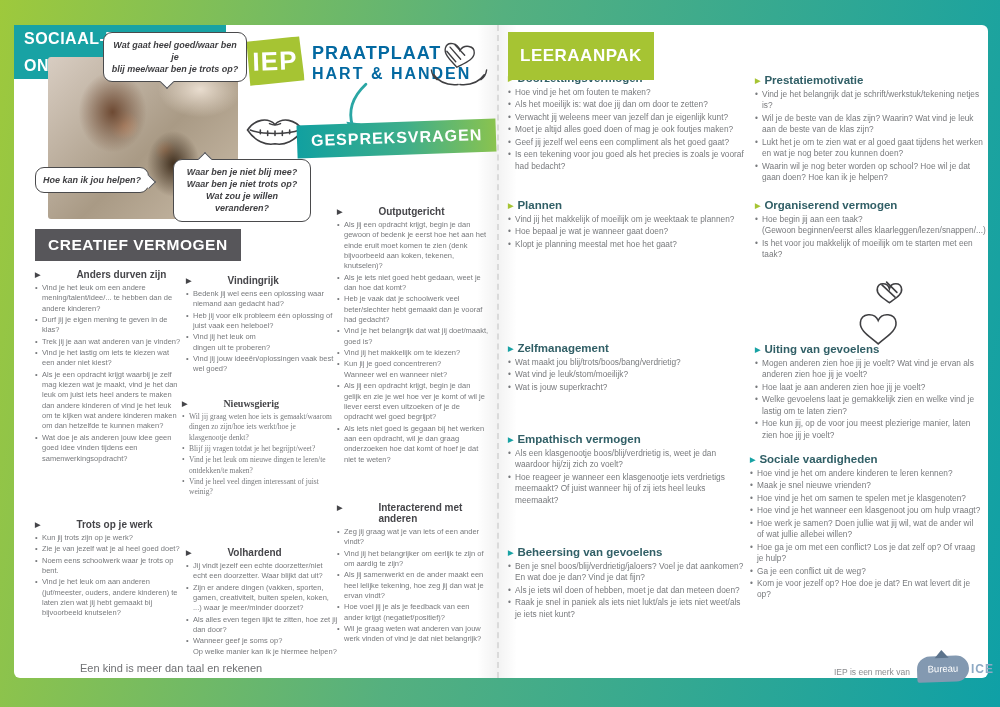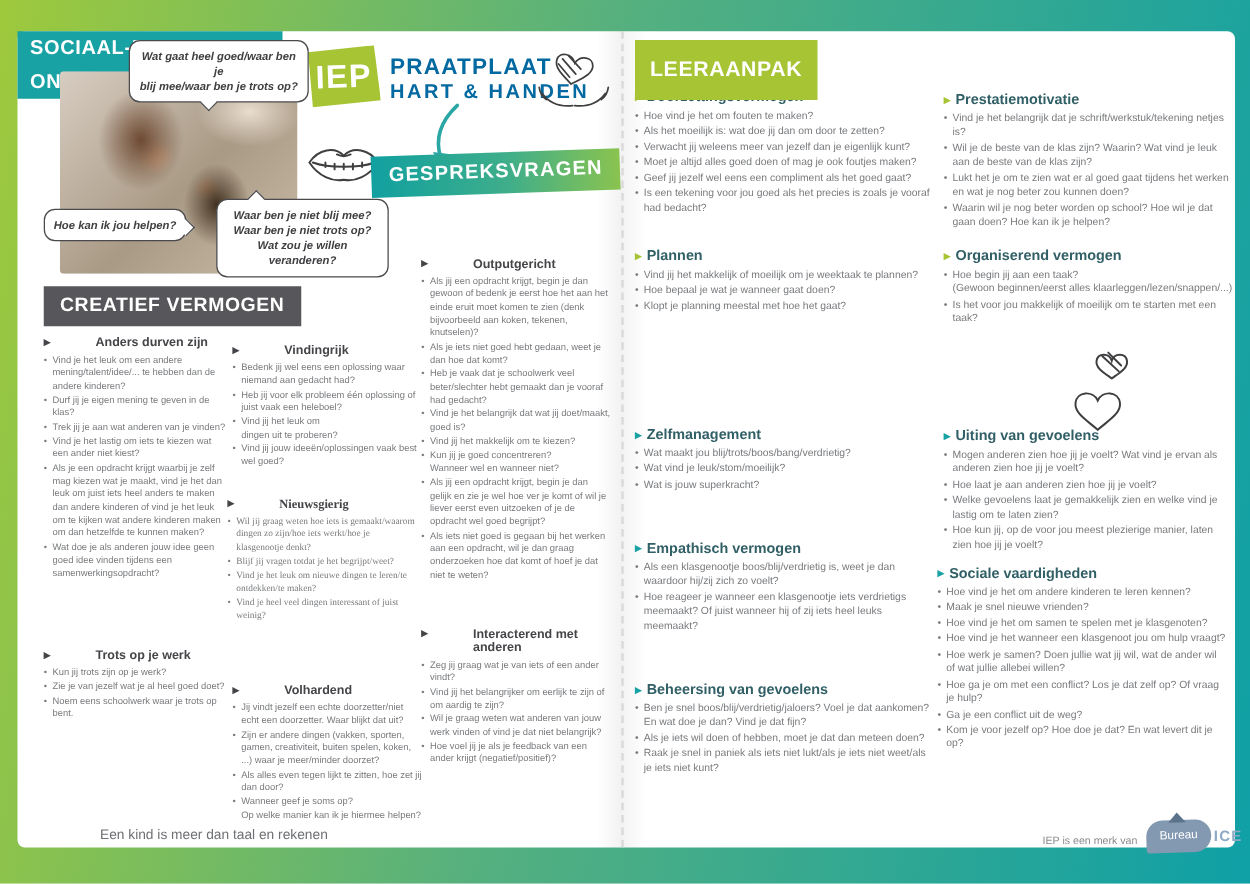--- a/index.html
+++ b/index.html
@@ -173,20 +173,21 @@
       </div>
     <div class="topic lp t-trots">
         <div class="t-title">
           <span class="arrow">▶</span>
           <span>Trots op je werk</span>
         </div>
         <ul class="t-list">
           <li>Kun jij trots zijn op je werk?</li>
           <li>Zie je van jezelf wat je al heel goed doet?</li>
           <li>Noem eens schoolwerk waar je trots op bent.</li>
+          <li>Vind je het leuk om aan anderen (juf/meester, ouders, andere kinderen) te laten zien wat jij hebt gemaakt bij bijvoorbeeld knutselen?</li>
         </ul>
       </div>
     <div class="topic lp t-vindingrijk">
         <div class="t-title">
           <span class="arrow">▶</span>
           <span>Vindingrijk</span>
         </div>
         <ul class="t-list">
           <li>Bedenk jij wel eens een oplossing waar niemand aan gedacht had?</li>
           <li>Heb jij voor elk probleem één oplossing of juist vaak een heleboel?</li>
@@ -238,22 +239,23 @@
         </ul>
       </div>
     <div class="topic lp t-interacterend">
         <div class="t-title">
           <span class="arrow">▶</span>
           <span>Interacterend met anderen</span>
         </div>
         <ul class="t-list">
           <li>Zeg jij graag wat je van iets of een ander vindt?</li>
           <li>Vind jij het belangrijker om eerlijk te zijn of om aardig te zijn?</li>
+          <li>Als jij samenwerkt en de ander maakt een heel lelijke tekening, hoe zeg jij dan wat je ervan vindt?</li>
+          <li>Hoe voel jij je als je feedback van een ander krijgt (negatief/positief)?</li>
           <li>Wil je graag weten wat anderen van jouw werk vinden of vind je dat niet belangrijk?</li>
-          <li>Hoe voel jij je als je feedback van een ander krijgt (negatief/positief)?</li>
         </ul>
       </div>
     <div class="topic rp leer t-doorzetting">
         <div class="t-title">
           <span class="arrow">▶</span>
           <span>Doorzettingsvermogen</span>
         </div>
         <ul class="t-list">
           <li>Hoe vind je het om fouten te maken?</li>
           <li>Als het moeilijk is: wat doe jij dan om door te zetten?</li>

